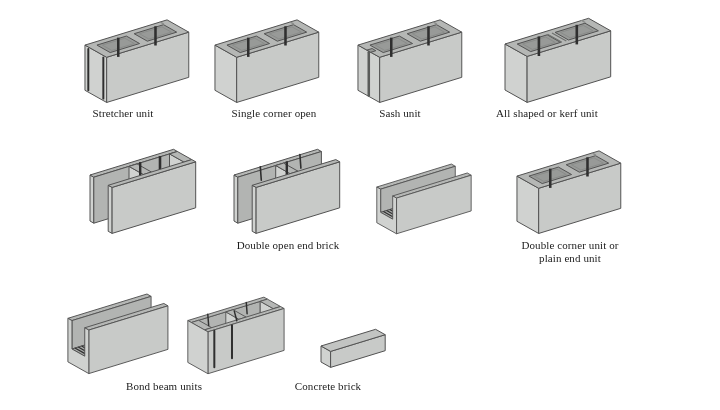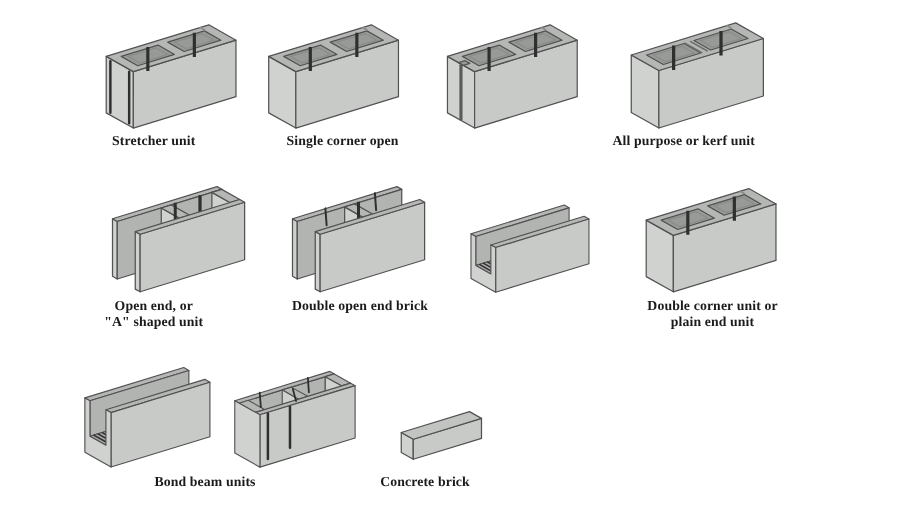--- a/index.html
+++ b/index.html
@@ -1,19 +1,18 @@
 <!DOCTYPE html>
 <html><head>
 <meta charset="utf-8">
 <style>
   html,body{margin:0;padding:0;background:#fff;}
   .canvas{
     position:relative;width:720px;height:410px;background:#ffffff;overflow:hidden;
     font-family:"Liberation Serif","DejaVu Serif",serif;
-    font-weight:bold;
   }
   .fig{position:absolute;}
   .fig svg{display:block;width:100%;height:100%;}
   .unit-label{
     position:absolute;text-align:center;font-size:11px;line-height:13px;
     color:#1b1b1b;white-space:pre-line;letter-spacing:0.1px;
   }
 </style>
 </head>
 <body>
@@ -78,21 +77,22 @@
         <line x1="35.9" y1="20.4" x2="35.9" y2="40" stroke="#2f2f2f" stroke-width="2.6"></line>
         <line x1="73.8" y1="8.8" x2="73.8" y2="28.4" stroke="#2f2f2f" stroke-width="2.6"></line>
         <line x1="78.6" y1="4.5" x2="81.9" y2="6.4" stroke="#8a8c8a" stroke-width="1.4" stroke-linecap="round"></line>
         <line x1="45.0" y1="18.5" x2="58.5" y2="26.1" stroke="#6f716f" stroke-width="1.2" stroke-linecap="round"></line>
         <line x1="49.4" y1="17.2" x2="62.9" y2="24.8" stroke="#6f716f" stroke-width="1.2" stroke-linecap="round"></line>
       </svg>
     </div>
 
   <div class="unit-label" style="left:63px;top:107px;width:120px">Stretcher unit</div>
   <div class="unit-label" style="left:214px;top:107px;width:120px">Single corner open</div>
-  <div class="unit-label" style="left:487px;top:107px;width:120px">All purpose or kerf unit</div>
+  <div class="unit-label" style="left:340px;top:107px;width:120px">Sash unit</div>
+  <div class="unit-label" style="left:487px;top:107px;width:120px">All shaped or kerf unit</div>
 
   <div class="fig" style="left:88px;top:139px;width:112px;height:98px">
       <svg viewBox="0 0 112 90" preserveAspectRatio="xMidYMax meet" xmlns="http://www.w3.org/2000/svg">
         <polygon points="2.0,28.0 5.8,30.2 5.8,76.2 2.0,74.0" fill="#d0d2d0" stroke="#525252" stroke-width="1" stroke-linejoin="round"></polygon>
         <polygon points="2.0,28.0 85.6,2.3 89.4,4.5 5.8,30.2" fill="#b5b7b5" stroke="#525252" stroke-width="1" stroke-linejoin="round"></polygon>
         <polygon points="5.8,30.2 89.4,4.5 89.4,50.5 5.8,76.2" fill="#b2b4b2" stroke="#525252" stroke-width="1" stroke-linejoin="round"></polygon>
         <polygon points="41.0,19.4 55.4,27.5 55.4,73.5 41.0,65.4" fill="#d0d2d0" stroke="#525252" stroke-width="1" stroke-linejoin="round"></polygon>
         <polygon points="41.0,19.4 49.0,16.9 63.4,25.0 55.4,27.5" fill="#b5b7b5" stroke="#525252" stroke-width="1" stroke-linejoin="round"></polygon>
         <line x1="52.2" y1="15.100000000000001" x2="52.2" y2="33.1" stroke="#2f2f2f" stroke-width="2.4"></line>
         <polygon points="81.5,6.9 95.9,15.0 95.9,61.0 81.5,52.9" fill="#d0d2d0" stroke="#525252" stroke-width="1" stroke-linejoin="round"></polygon>
@@ -140,22 +140,20 @@
         <polygon points="14.2,28.0 44.2,18.8 57.6,26.4 27.7,35.6" fill="#989a98" stroke="#525252" stroke-width="1" stroke-linejoin="round"></polygon>
         <polygon points="52.1,16.4 82.0,7.2 95.4,14.8 65.5,24.0" fill="#989a98" stroke="#525252" stroke-width="1" stroke-linejoin="round"></polygon>
         <polygon points="19.7,28.0 42.6,21.0 52.2,26.4 29.3,33.4" fill="none" stroke="#8a8c8a" stroke-width="1"></polygon>
         <polygon points="57.5,16.4 80.4,9.4 90.0,14.8 67.1,21.8" fill="none" stroke="#8a8c8a" stroke-width="1"></polygon>
         <line x1="35.9" y1="20.4" x2="35.9" y2="40" stroke="#2f2f2f" stroke-width="2.6"></line>
         <line x1="73.8" y1="8.8" x2="73.8" y2="28.4" stroke="#2f2f2f" stroke-width="2.6"></line>
         <line x1="78.6" y1="4.5" x2="81.9" y2="6.4" stroke="#8a8c8a" stroke-width="1.4" stroke-linecap="round"></line>
       </svg>
     </div>
 
-  <div class="unit-label" style="left:53px;top:239px;width:140px">Open end, or
-"A" shaped unit</div>
   <div class="unit-label" style="left:218px;top:239px;width:140px">Double open end brick</div>
   <div class="unit-label" style="left:500px;top:239px;width:140px">Double corner unit or
 plain end unit</div>
 
   <div class="fig" style="left:66px;top:283px;width:106px;height:94px">
       <svg viewBox="0 0 112 90" preserveAspectRatio="xMidYMax meet" xmlns="http://www.w3.org/2000/svg">
         <polygon points="2.0,28.0 85.6,2.3 89.9,4.8 6.3,30.4" fill="#b5b7b5" stroke="#525252" stroke-width="1" stroke-linejoin="round"></polygon>
         <polygon points="6.3,30.4 89.9,4.8 89.9,34.8 6.3,60.4" fill="#b2b4b2" stroke="#525252" stroke-width="1" stroke-linejoin="round"></polygon>
         <polygon points="6.3,60.4 89.9,34.8 103.4,42.3 19.8,68.0" fill="#a8aaa8" stroke="#525252" stroke-width="1" stroke-linejoin="round"></polygon>
         <line x1="9.9" y1="59.7" x2="21.4" y2="66.1" stroke="#2f2f2f" stroke-width="1.3" stroke-linecap="round"></line>
@@ -195,15 +193,15 @@
     </div>
   <div class="fig" style="left:315px;top:320px;width:74px;height:52px">
       <svg viewBox="0 0 70 52" preserveAspectRatio="xMidYMax meet" xmlns="http://www.w3.org/2000/svg">
         <polygon points="4.0,26.0 13.6,31.4 13.6,47.4 4.0,42.0" fill="#d0d2d0" stroke="#525252" stroke-width="1" stroke-linejoin="round"></polygon>
         <polygon points="13.6,31.4 68.2,14.7 68.2,30.7 13.6,47.4" fill="#c8cac8" stroke="#525252" stroke-width="1" stroke-linejoin="round"></polygon>
         <polygon points="4.0,26.0 58.6,9.3 68.2,14.7 13.6,31.4" fill="#c2c4c2" stroke="#525252" stroke-width="1" stroke-linejoin="round"></polygon>
       </svg>
     </div>
 
   <div class="unit-label" style="left:94px;top:380px;width:140px">Bond beam units</div>
-  <div class="unit-label" style="left:270px;top:380px;width:140px">Concrete brick</div>
+  <div class="unit-label" style="left:258px;top:380px;width:140px">Concrete brick</div>
 
 </div>
 
 </body></html>

